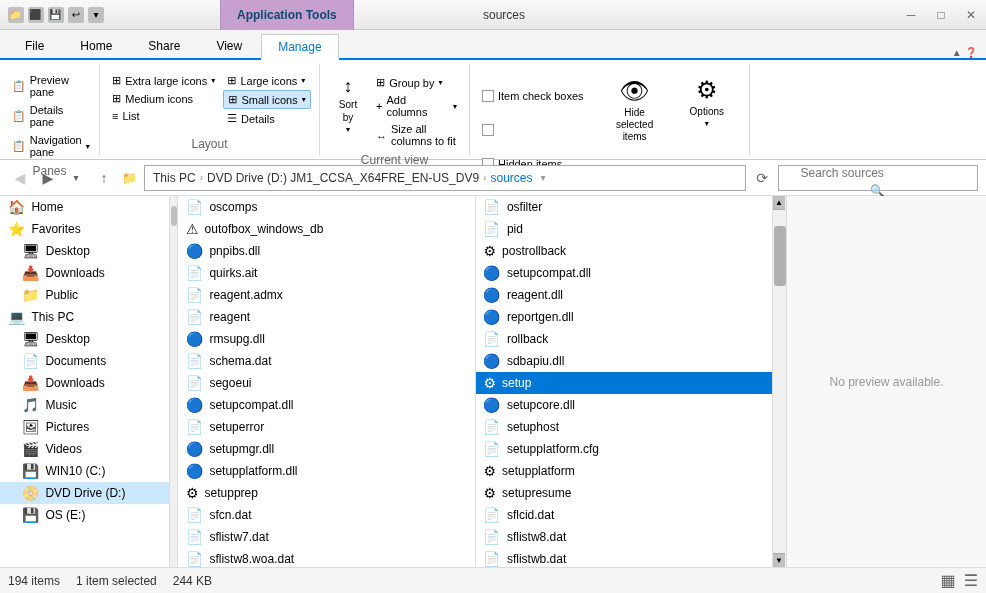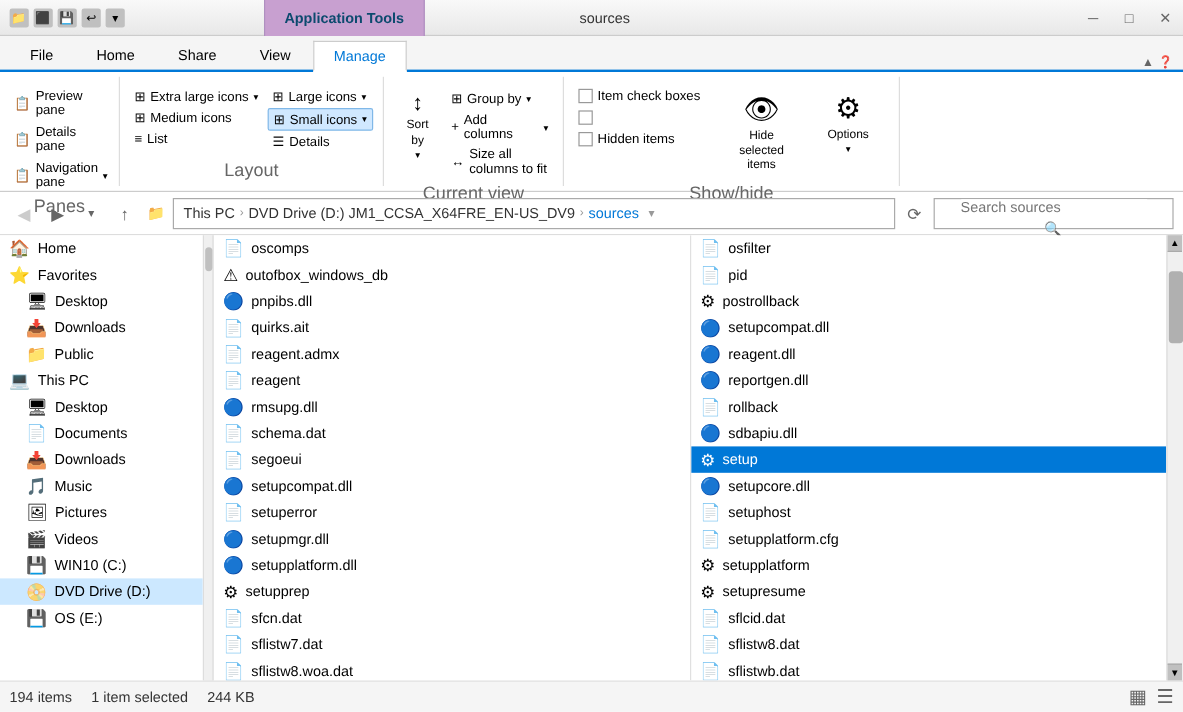--- a/index.html
+++ b/index.html
@@ -84,36 +84,36 @@
     }
     .ribbon-group {
       display: flex;
       flex-direction: column;
       align-items: flex-start;
       padding: 4px 8px;
       border-right: 1px solid #ddd;
       min-width: 80px;
     }
     .ribbon-group-label {
-      font-size: 15px;
+      font-size: 12px;
       color: #666;
       text-align: center;
       width: 100%;
       margin-top: auto;
       padding-top: 4px;
     }
     .ribbon-buttons { display: flex; gap: 2px; flex: 1; align-items: flex-start; padding-top: 4px; }
     .rb-btn {
       display: flex; flex-direction: column; align-items: center;
       padding: 4px 6px; cursor: pointer; border-radius: 2px;
       min-width: 48px; font-size: 10px; gap: 2px;
     }
     .rb-item { display: flex; align-items: center; gap: 4px; padding: 2px 4px; cursor: pointer; font-size: 11px; border-radius: 2px; }
     .dropdown-arrow { font-size: 8px; }
-    .checkbox-item { display: flex; align-items: flex-start; gap: 4px; padding: 2px 4px; font-size: 11px; cursor: pointer; }
+    .checkbox-item { display: flex; align-items: flex-start; gap: 4px; padding: 2px 4px; font-size: 11px; cursor: pointer; margin-top: 16px; }
     .cb { width: 12px; height: 12px; border: 1px solid #999; background: white; display: flex; align-items: center; justify-content: center; font-size: 9px; }
     .big-btn { display: flex; flex-direction: column; align-items: center; padding: 4px 8px; cursor: pointer; font-size: 10px; gap: 2px; }
 
     
     .address-bar {
       background: white;
       border-bottom: 1px solid #ddd;
       height: 36px;
       display: flex;
       align-items: center;
@@ -605,20 +605,23 @@
         </div>
       </div>
   </div>
 
   <div class="vert-scroll">
     <div style="width:12px;height:14px;background:#c0c0c0;position:absolute;top:0;left:0;border-bottom:1px solid #aaa;display:flex;align-items:center;justify-content:center;font-size:8px;">▲</div>
     <div class="vert-scroll-thumb"></div>
     <div style="width:12px;height:14px;background:#c0c0c0;position:absolute;bottom:0;left:0;border-top:1px solid #aaa;display:flex;align-items:center;justify-content:center;font-size:8px;">▼</div>
   </div>
 
+  <div class="preview-pane">
+    <span class="preview-text">No preview available.</span>
+  </div>
 </div>
 
 <div class="status-bar">
   <span>194 items</span>
   <span>1 item selected</span>
   <span>244 KB</span>
   <div class="status-right">
     <span class="status-icon">▦</span>
     <span class="status-icon">☰</span>
   </div>

